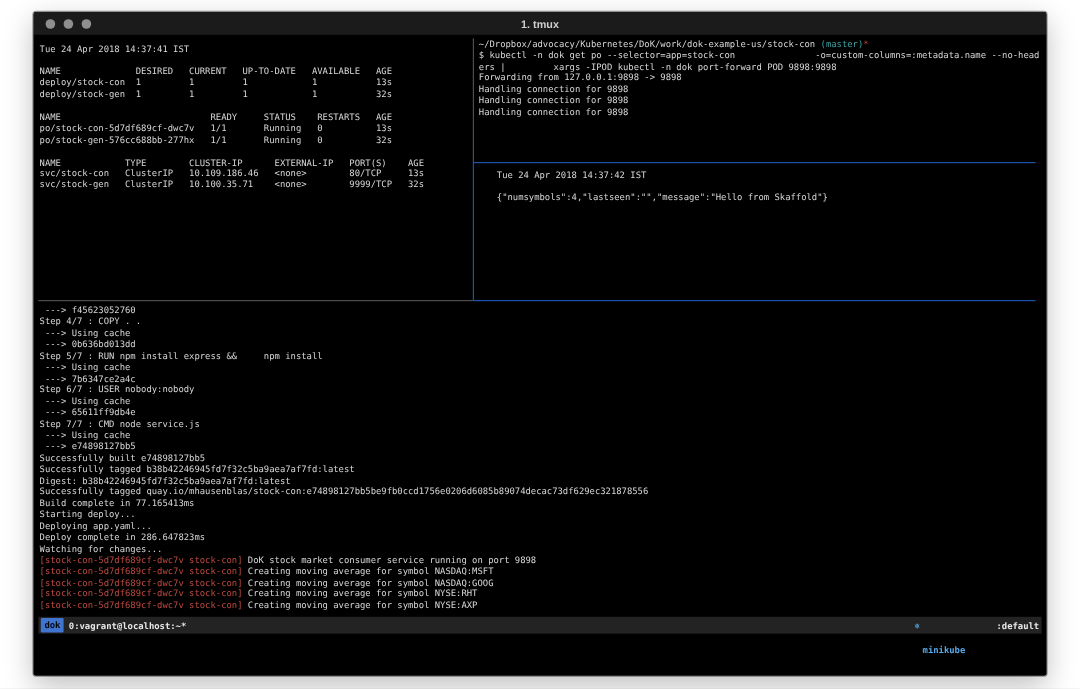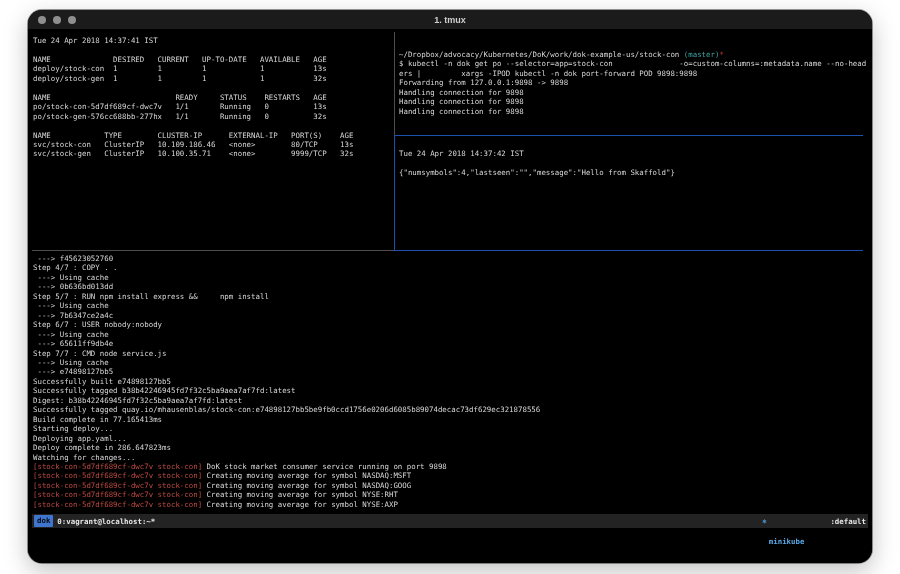--- a/index.html
+++ b/index.html
@@ -1,38 +1,38 @@
 <!DOCTYPE html>
 <html><head>
 <meta charset="utf-8">
 <style>
   * { margin:0; padding:0; box-sizing:border-box; }
   html,body { width:900px; height:574px; background:#ffffff; overflow:hidden;
               font-family:"DejaVu Sans Mono", monospace; }
 
   .window { position:absolute; left:28px; top:10px; width:844px; height:553px;
-            background:#000; border-radius:14px; overflow:hidden;
+            background:#000; border-radius:2px; overflow:hidden;
             box-shadow:0 0 0 1px rgba(0,0,0,0.4), 0 8px 24px rgba(0,0,0,0.25); }
 
   .titlebar { position:relative; height:20px; background:#1b1b1b;
               border-bottom:1px solid #000; }
   .lights { position:absolute; left:10px; top:6px; display:flex; gap:7px; }
   .light { width:8px; height:8px; border-radius:50%; background:#8f8f8f; display:inline-block; }
   .title { text-align:center; line-height:20px; color:#cfcfcf;
            font-family:"Liberation Sans", sans-serif; font-size:9px; font-weight:bold; }
 
   .terminal { position:absolute; top:20px; left:0; right:0; bottom:0; background:#000; }
 
   .pane { position:absolute; font-size:7.4px; line-height:9.45px;
           white-space:pre; overflow:hidden; }
   .tline { min-height:9.45px; }
 
   .pane-top-left  { left:5px;   top:6px;   width:360px; height:212px; }
-  .pane-top-right { left:371px; top:20px;   width:471px; height:98px;  }
-  .pane-mid-right { left:371px; top:111px; width:471px; height:107px;margin-top:8px; }
+  .pane-top-right { left:371px; top:2px;   width:471px; height:98px;  }
+  .pane-mid-right { left:386px; top:111px; width:471px; height:107px; }
   .pane-bottom    { left:5px;   top:224px; width:836px; height:258px; }
 
   .divider { position:absolute; }
   .div-v-gray        { left:366px; top:2px;   width:1px;  height:103px; }
   .div-v-blue        { left:366px; top:105px; width:1px;  height:116px; }
   .div-h-blue-top    { left:367px; top:105px; width:468px; height:1px; }
   .div-h-gray-bottom { left:4px;   top:220px; width:362px; height:1px; }
   .div-h-blue-bottom { left:367px; top:220px; width:468px; height:1px; }
 
   .statusbar { position:absolute; left:4px; right:4px; top:484px; height:14px;

